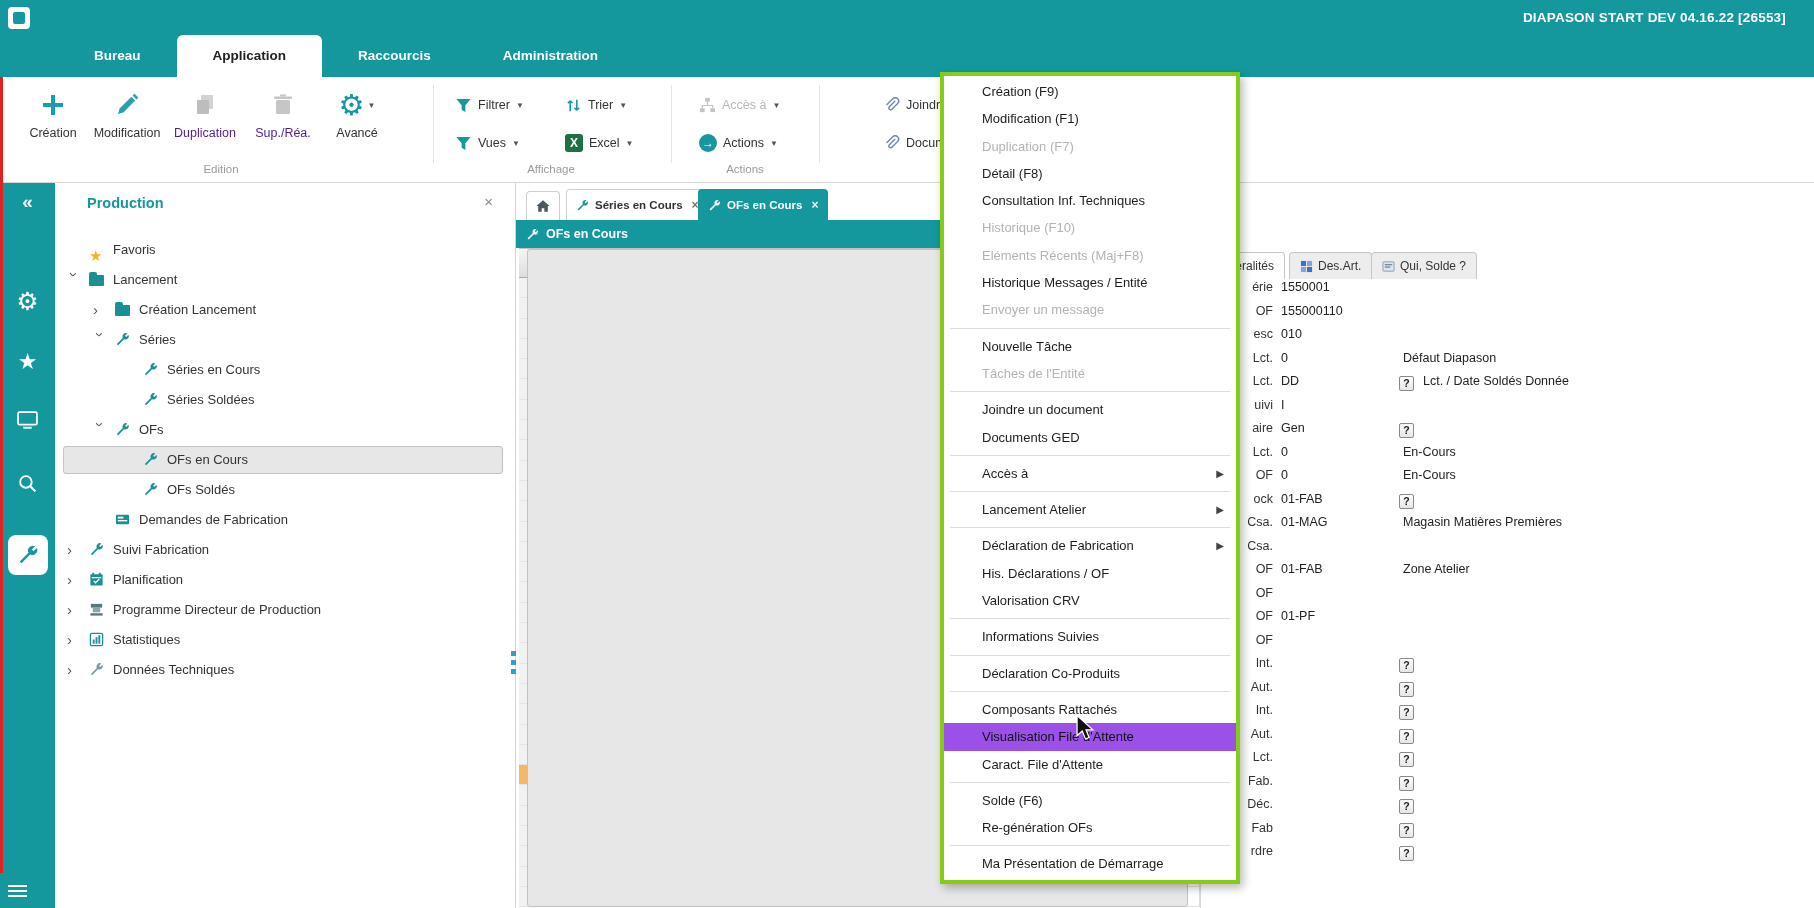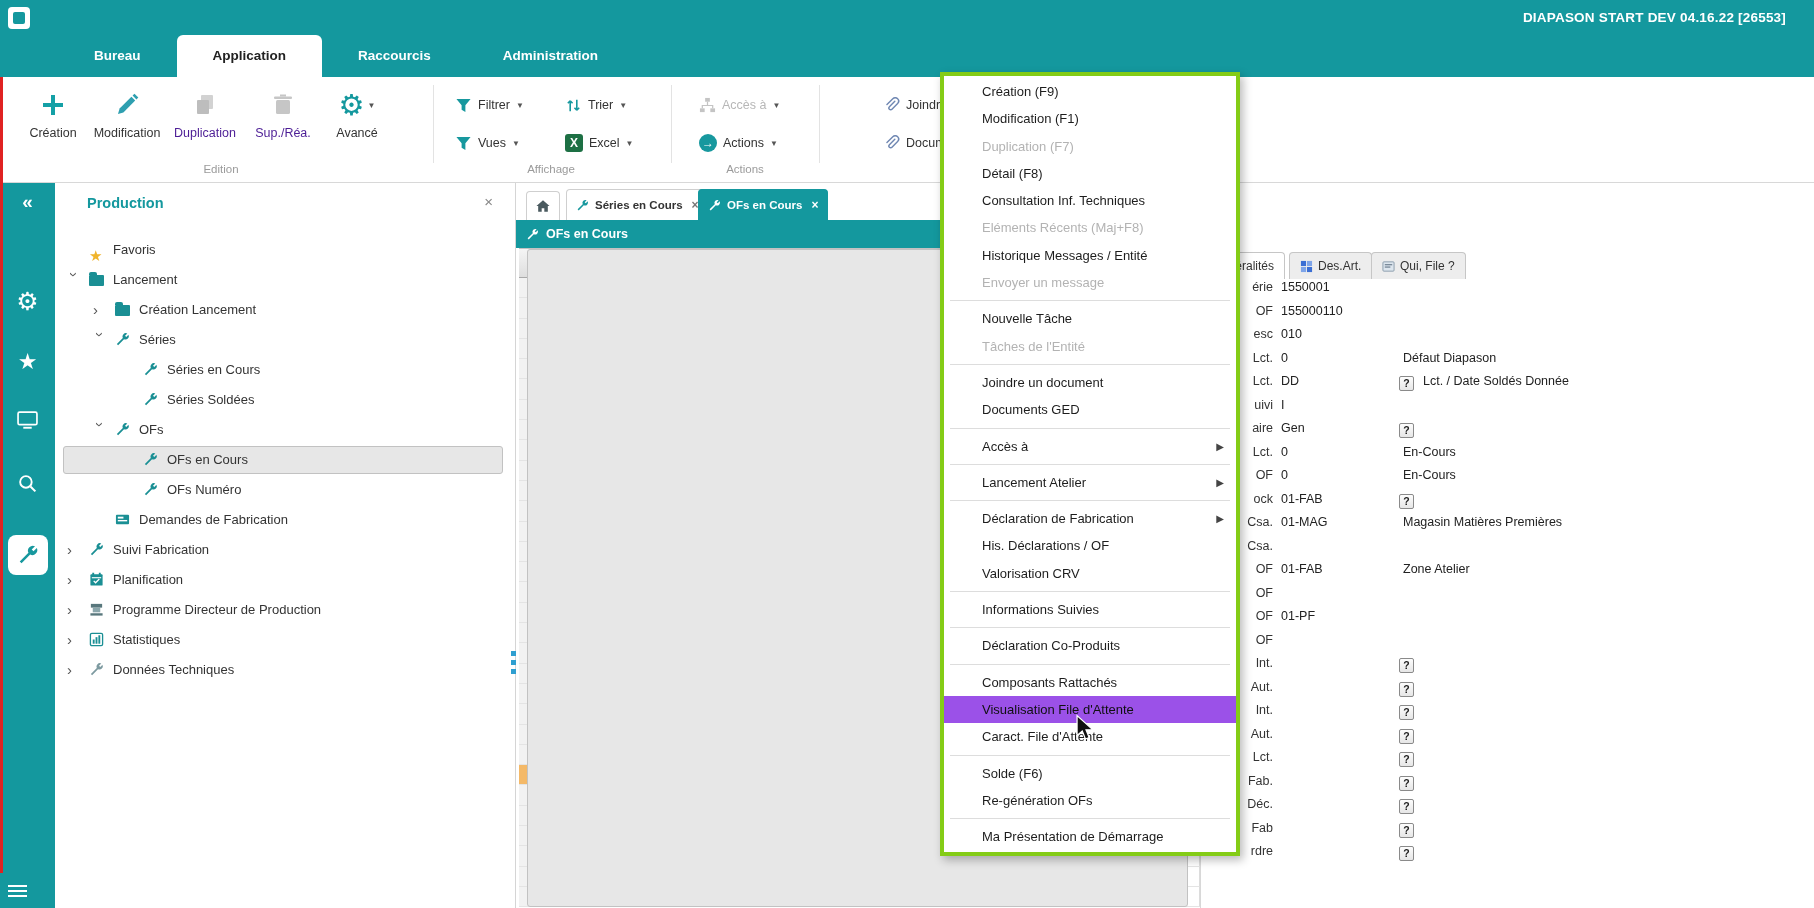--- a/index.html
+++ b/index.html
@@ -373,21 +373,21 @@
           </div>
           <div class="tree-item level-2 icon-wrench arrow-none">
 
             <span class="tw-icon">
 
               <svg class="i-wrench" viewBox="0 0 16 16">
                 <path d="M14.4 2.9 12 5.3 10.7 4 13.1 1.6A3.6 3.6 0 0 0 8.3 6.4L2 12.7 3.3 14l6.3-6.3a3.6 3.6 0 0 0 4.8-4.8z" fill="#1a8f94"></path>
               </svg>
 
             </span>
-            <span class="tw-label">OFs Numéro</span>
+            <span class="tw-label">OFs Soldés</span>
           </div>
           <div class="tree-item level-1 icon-card arrow-none">
 
             <span class="tw-icon">
 
               <svg class="i-card" viewBox="0 0 16 16">
                 <rect x="1" y="3" width="14" height="10" rx="1" fill="#1a8f94"></rect>
                 <rect x="3" y="5" width="6" height="2" fill="#fff"></rect>
                 <rect x="3" y="8.5" width="10" height="1.5" fill="#fff"></rect>
               </svg>
@@ -740,21 +740,21 @@
 
           <span>Des.Art.</span>
         </div>
         <div class="d-tab icon-list">
 
           <svg class="ti ti-list" viewBox="0 0 14 14">
             <rect x="1" y="2" width="12" height="10" rx="1" fill="#dde6ee" stroke="#8899aa"></rect>
             <rect x="3" y="4.5" width="8" height="1.2" fill="#667788"></rect>
             <rect x="3" y="7" width="6" height="1.2" fill="#667788"></rect>
           </svg>
-          <span>Qui, File ?</span>
+          <span>Qui, Solde ?</span>
         </div>
       <div class="d-fields">
         <div class="d-field">
             <span class="df-label">érie</span>
             <span class="df-value">1550001</span>
 
             <span class="df-desc"></span>
           </div>
           <div class="d-field">
             <span class="df-label">OF</span>
@@ -919,20 +919,24 @@
       </div>
       <div class="cm-item">
         <span class="cm-label">Détail (F8)</span>
         
       </div>
       <div class="cm-item">
         <span class="cm-label">Consultation Inf. Techniques</span>
         
       </div>
       <div class="cm-item disabled-true">
+        <span class="cm-label">Historique (F10)</span>
+        
+      </div>
+      <div class="cm-item disabled-true">
         <span class="cm-label">Eléments Récents (Maj+F8)</span>
         
       </div>
       <div class="cm-item">
         <span class="cm-label">Historique Messages / Entité</span>
         
       </div>
       <div class="cm-item disabled-true">
         <span class="cm-label">Envoyer un message</span>
         

